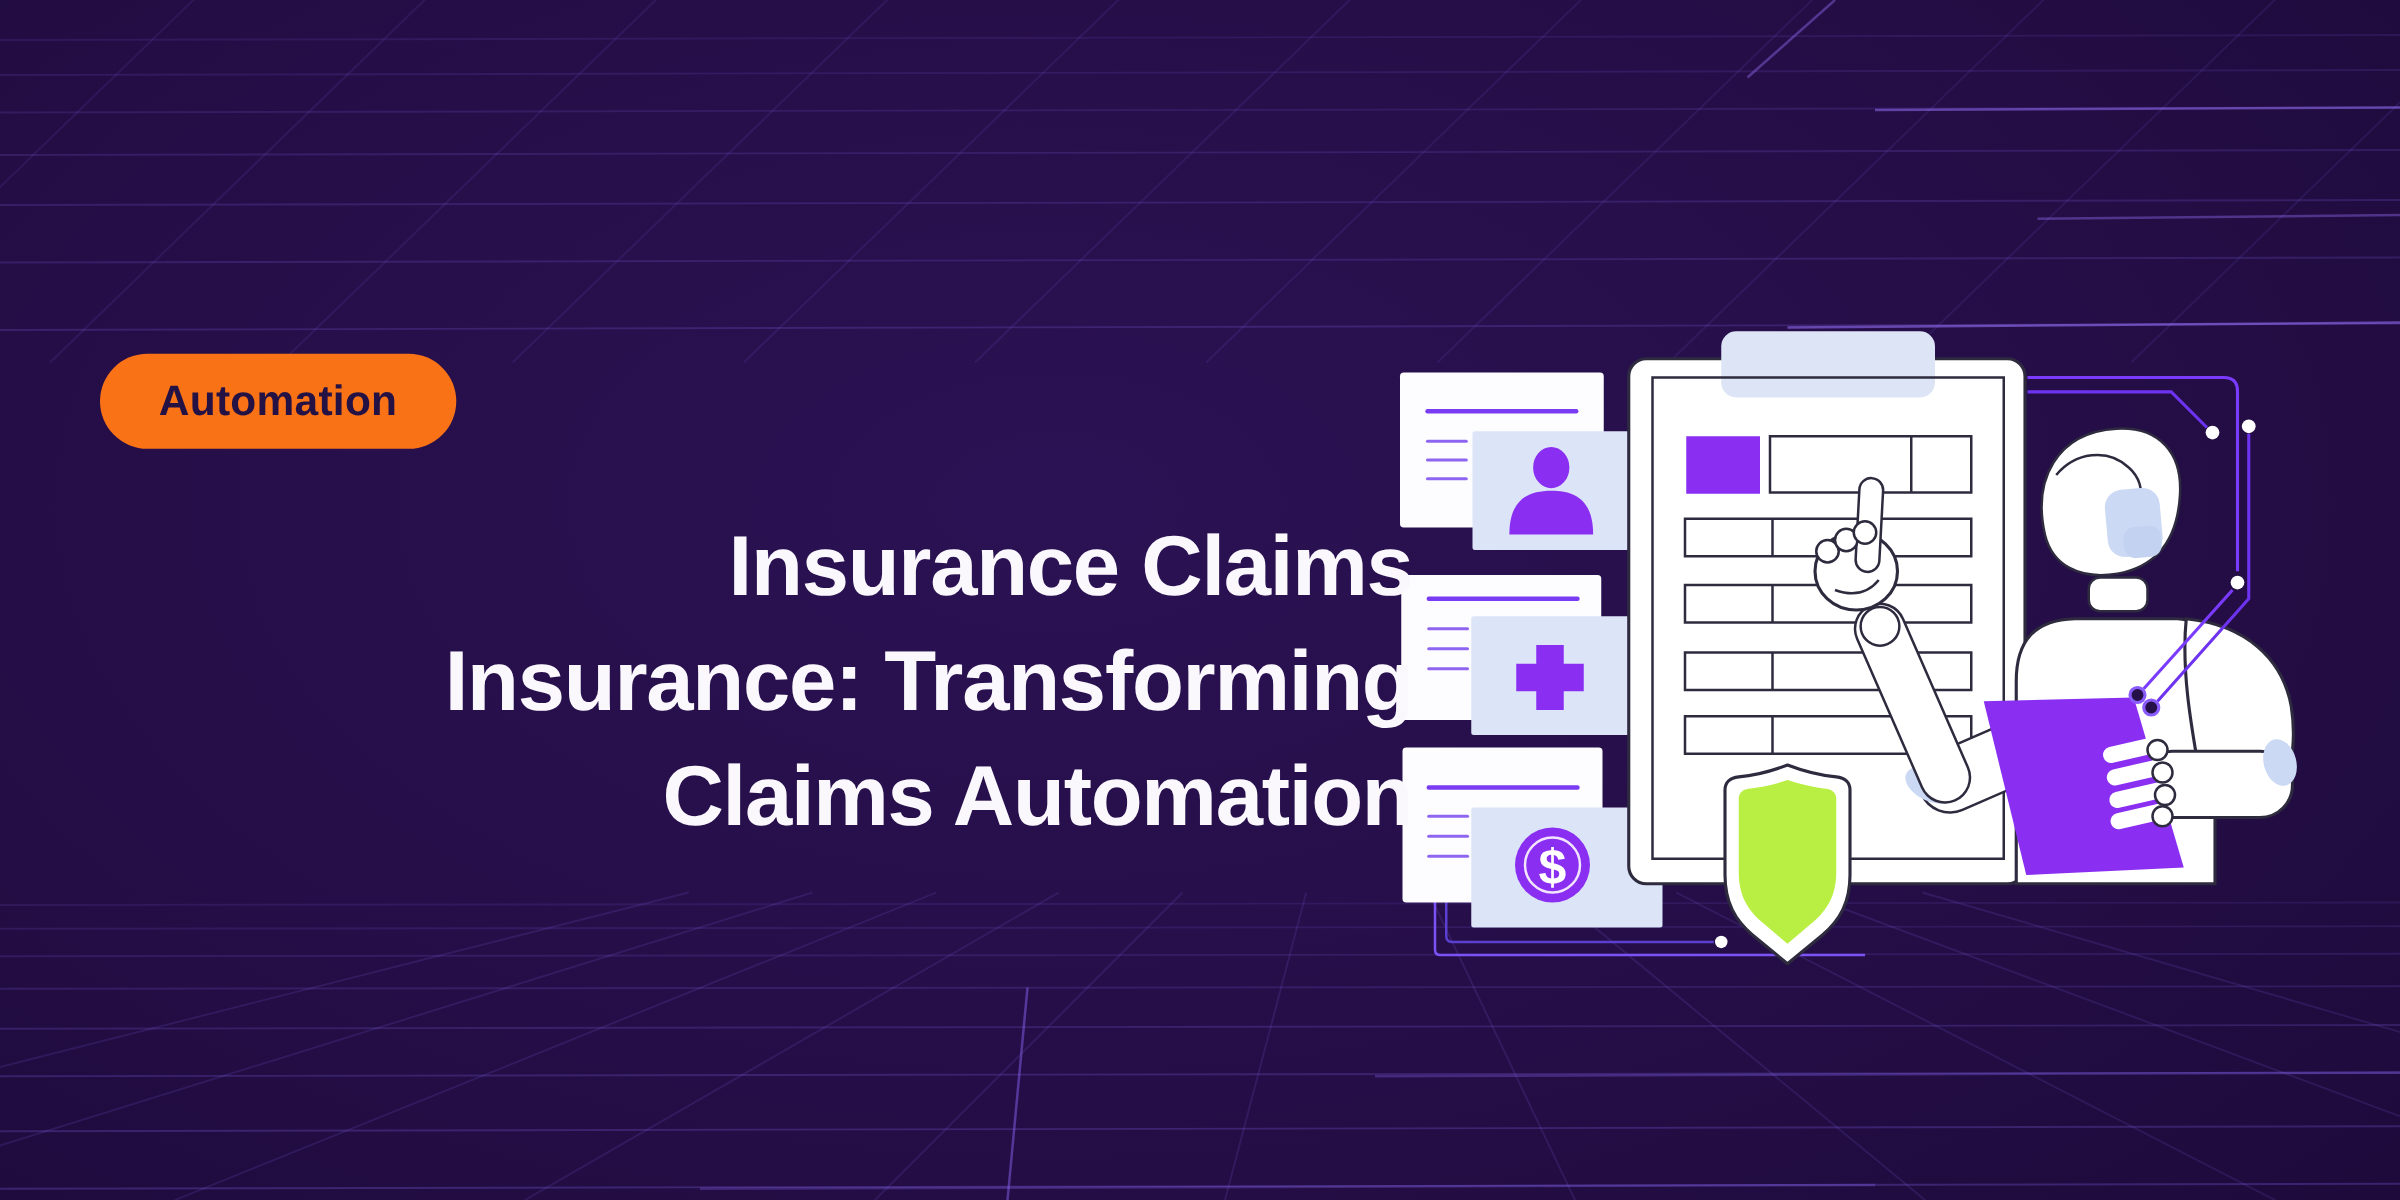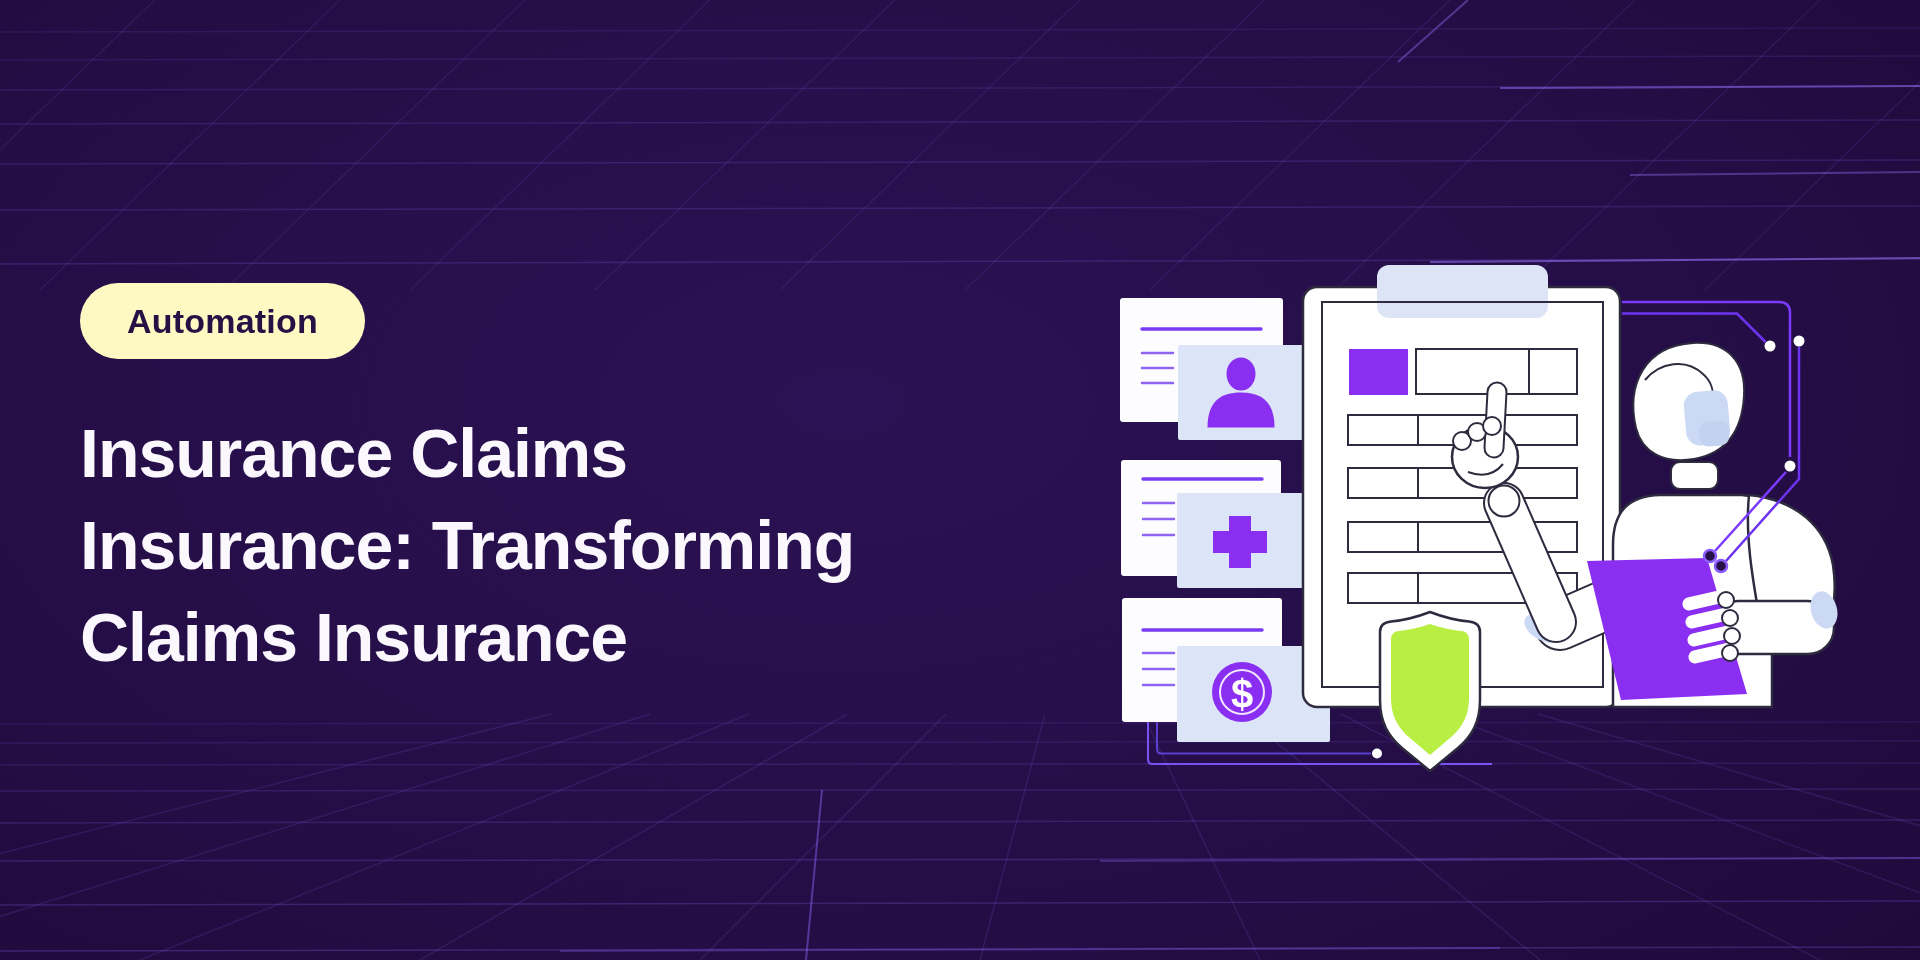--- a/index.html
+++ b/index.html
@@ -9,28 +9,28 @@
     font-family:"Liberation Sans","DejaVu Sans",sans-serif;
   }
   .bg-vignette{
     position:absolute;inset:0;
     background:radial-gradient(1500px 850px at 44% 42%, #2b1254 0%, #250e47 55%, #1d0a3a 100%);
   }
   svg.scene{position:absolute;inset:0;width:1920px;height:960px;display:block;}
   .copy{position:absolute;left:80px;top:283px;width:1050px;}
   .badge{
     display:inline-block;height:76px;line-height:76px;padding:0 47px;
-    background:#fef9c3;color:#241245;border-radius:40px;
+    background:#f97316;color:#241245;border-radius:40px;
     font-size:34px;font-weight:bold;letter-spacing:.2px;
   }
   h1.headline{
     margin:48px 0 0 0;color:#faf8fd;font-size:68px;line-height:92px;
     font-weight:bold;letter-spacing:-1px;
   }
-  h1.headline span{display:block;}
+  h1.headline span{display:block;text-align:right;}
 </style>
 </head>
 <body>
 
 <div class="bg-vignette"></div>
 
 <svg class="scene" viewBox="0 0 1920 960">
 
   <g stroke="#7c5fe0" stroke-width="1.5" fill="none">
 
@@ -242,15 +242,15 @@
     </g>
     <path d="M1468,472 Q1490,480 1503,464" fill="none" stroke="#2e2b3f" stroke-width="2"></path>
   </g>
 </svg>
 
 <div class="copy">
   <div class="badge">Automation</div>
   <h1 class="headline">
     <span>Insurance Claims</span>
     <span>Insurance: Transforming</span>
-    <span>Claims Insurance</span>
+    <span>Claims Automation</span>
   </h1>
 </div>
 
 </body></html>

